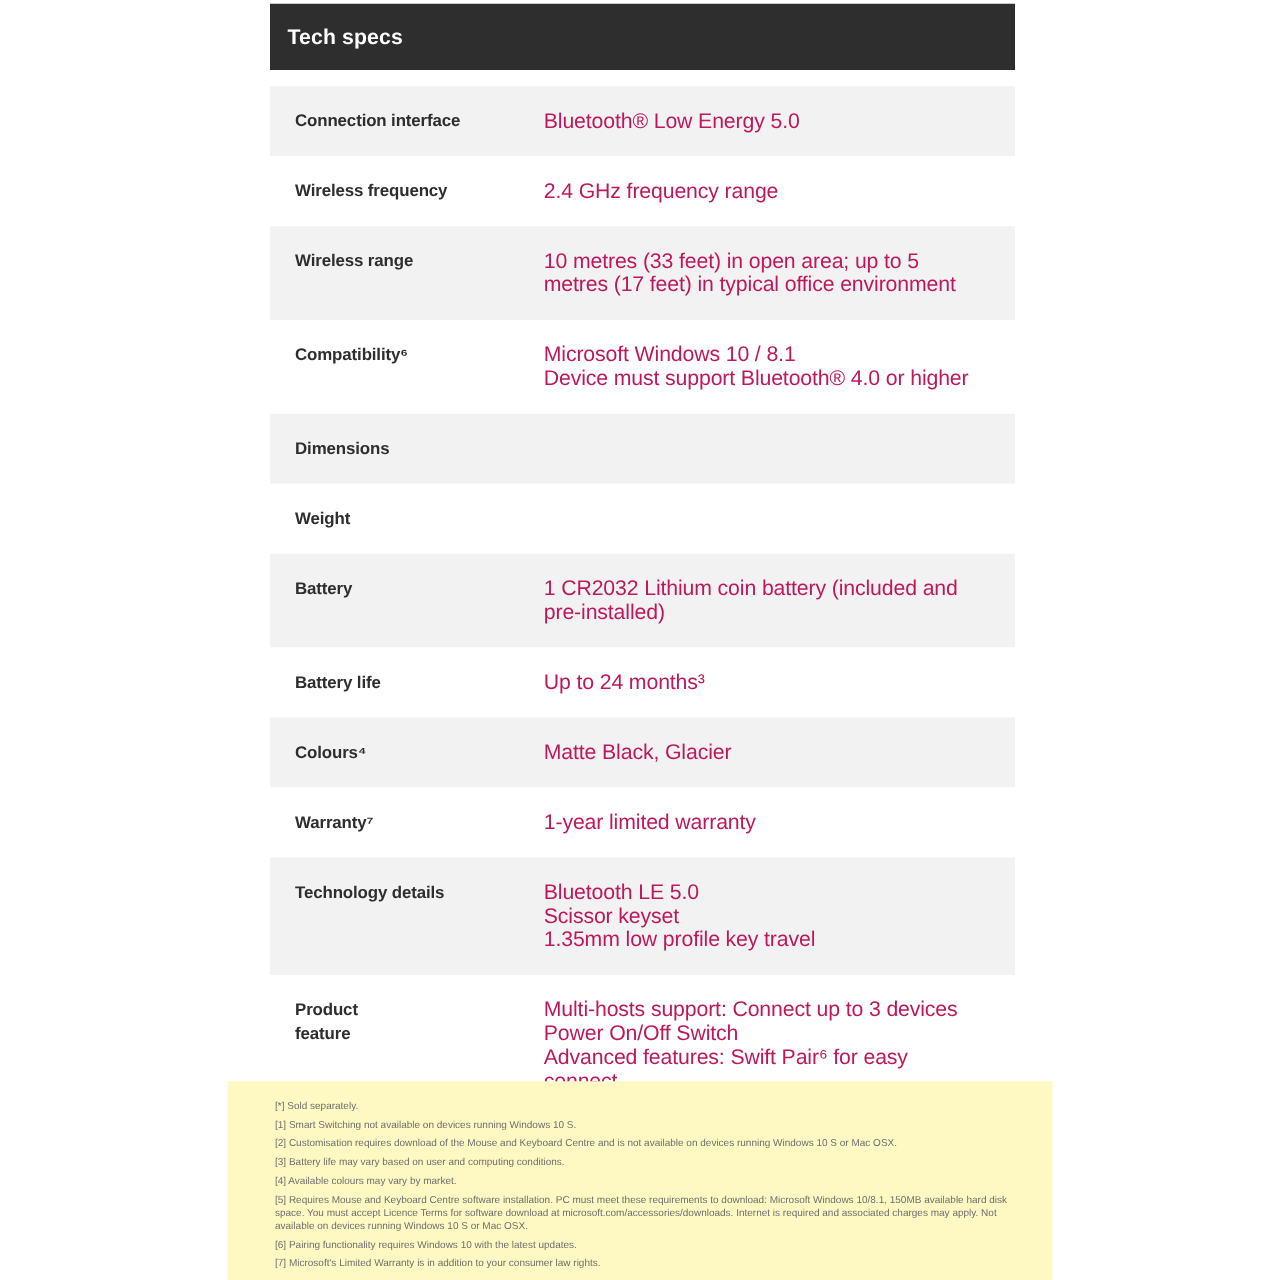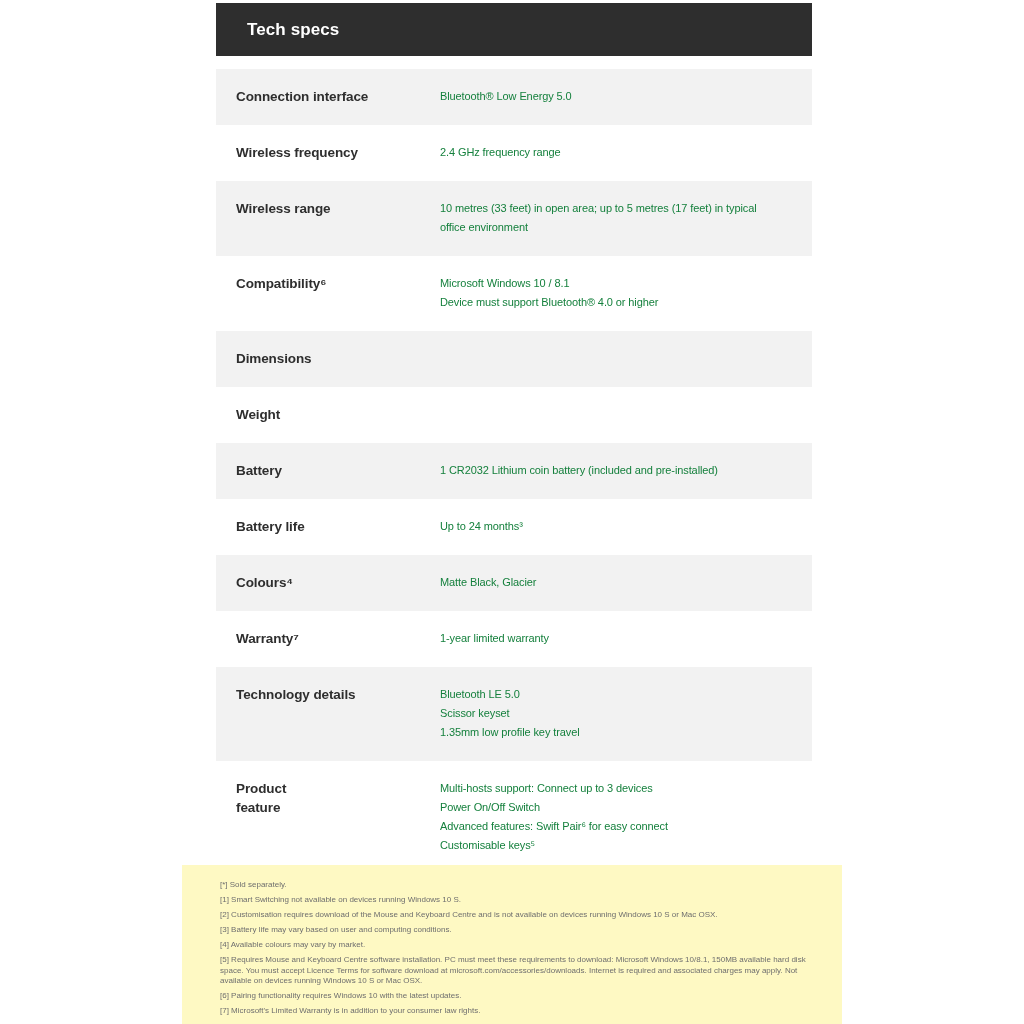--- a/index.html
+++ b/index.html
@@ -12,57 +12,57 @@
   .canvas { position: relative; width: 1024px; height: 1024px; background: #ffffff; }
 
   
   .specs { position: absolute; left: 216px; top: 3px; width: 596px; }
   .specs-header {
     background: #2e2e2e;
     color: #ffffff;
     height: 53px;
     display: flex;
     align-items: center;
-    padding-left: 31px;
+    padding-left: 14px;
     font-size: 17px;
     font-weight: 600;
     letter-spacing: 0.1px;
     box-sizing: border-box;
   }
   .spec-rows { margin-top: 13px; }
   .spec-row {
     display: flex;
     box-sizing: border-box;
     min-height: 55px;
     padding: 18px 0 19px 20px;
     background: #ffffff;
+    gap: 39px;
   }
   .spec-row:nth-child(odd) { background: #f2f2f2; }
   .spec-label {
     flex: 0 0 160px;
     width: 160px;
     font-size: 13.5px;
     font-weight: 600;
     color: #2e2e2e;
     line-height: 19px;
     letter-spacing: -0.1px;
     white-space: pre-line;
     padding-right: 10px;
     box-sizing: border-box;
   }
   .spec-value {
     flex: 1;
-    font-size: 11px;
+    font-size: 17px;
     font-weight: 400;
-    color: #15803d;
+    color: #be185d;
     line-height: 19px;
     letter-spacing: -0.1px;
     white-space: pre-line;
     padding-right: 28px;
-    margin-left: 44px;
   }
 
   
   .footnotes {
     position: absolute;
     left: 182px;
     top: 865px;
     width: 660px;
     height: 159px;
     background: #fef9c3;

